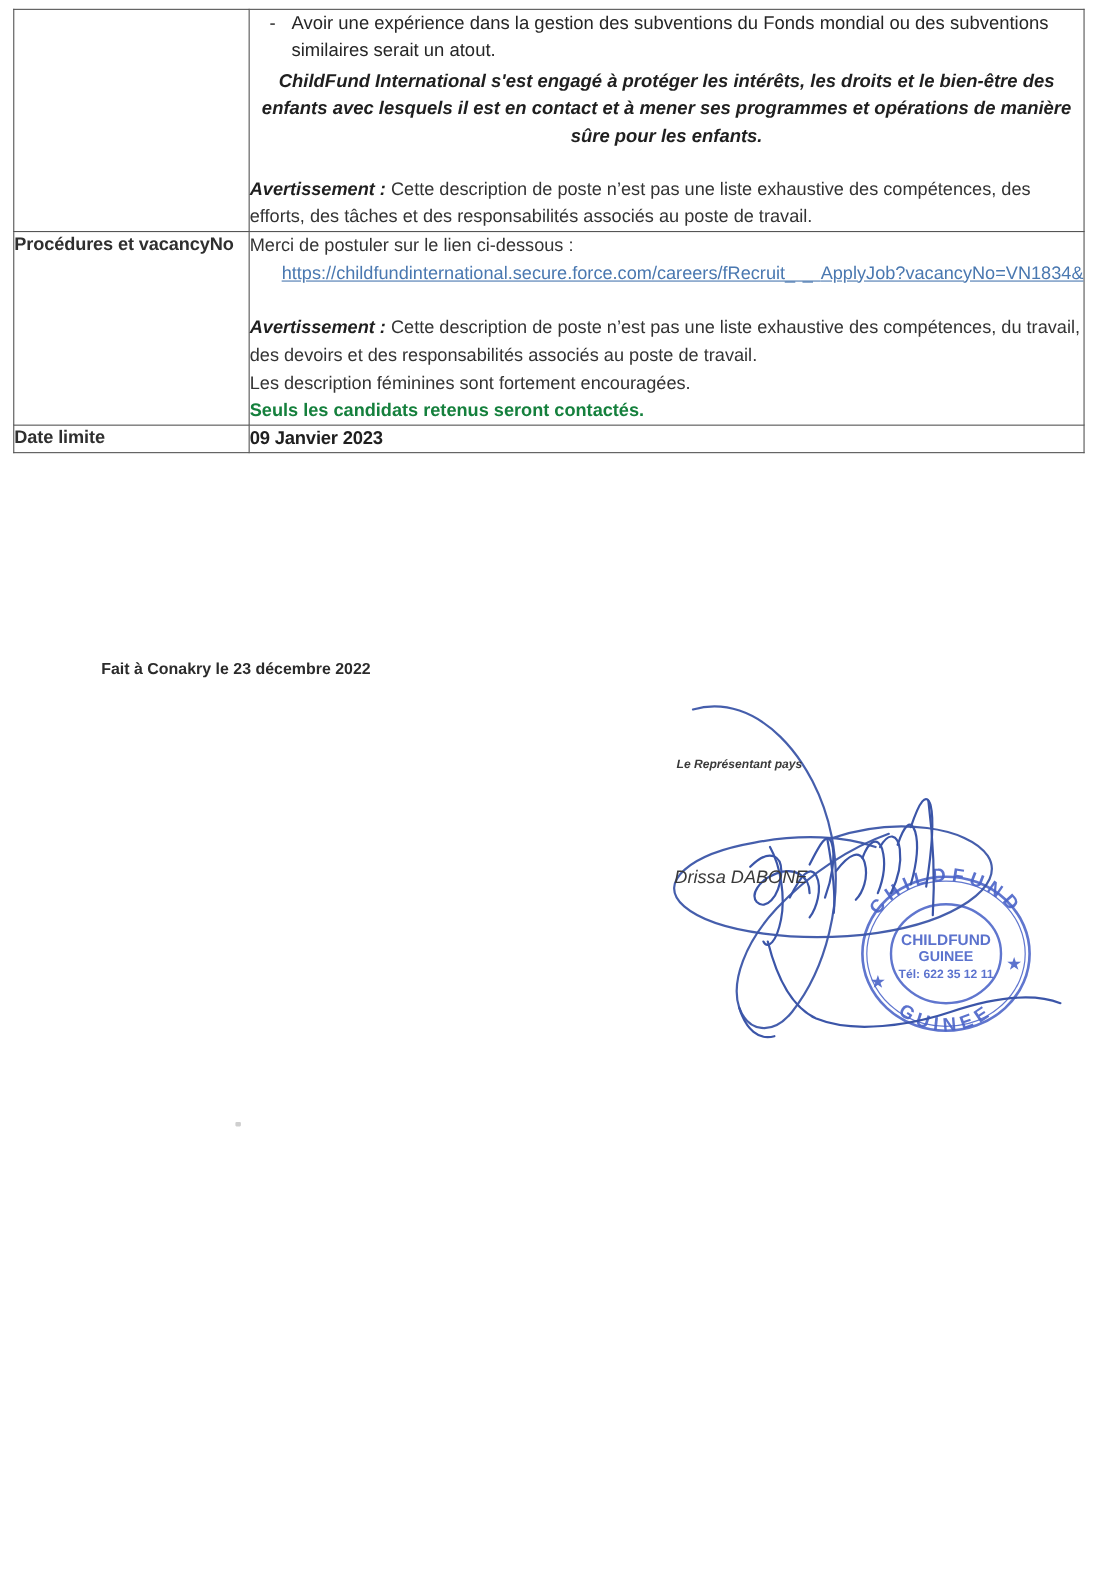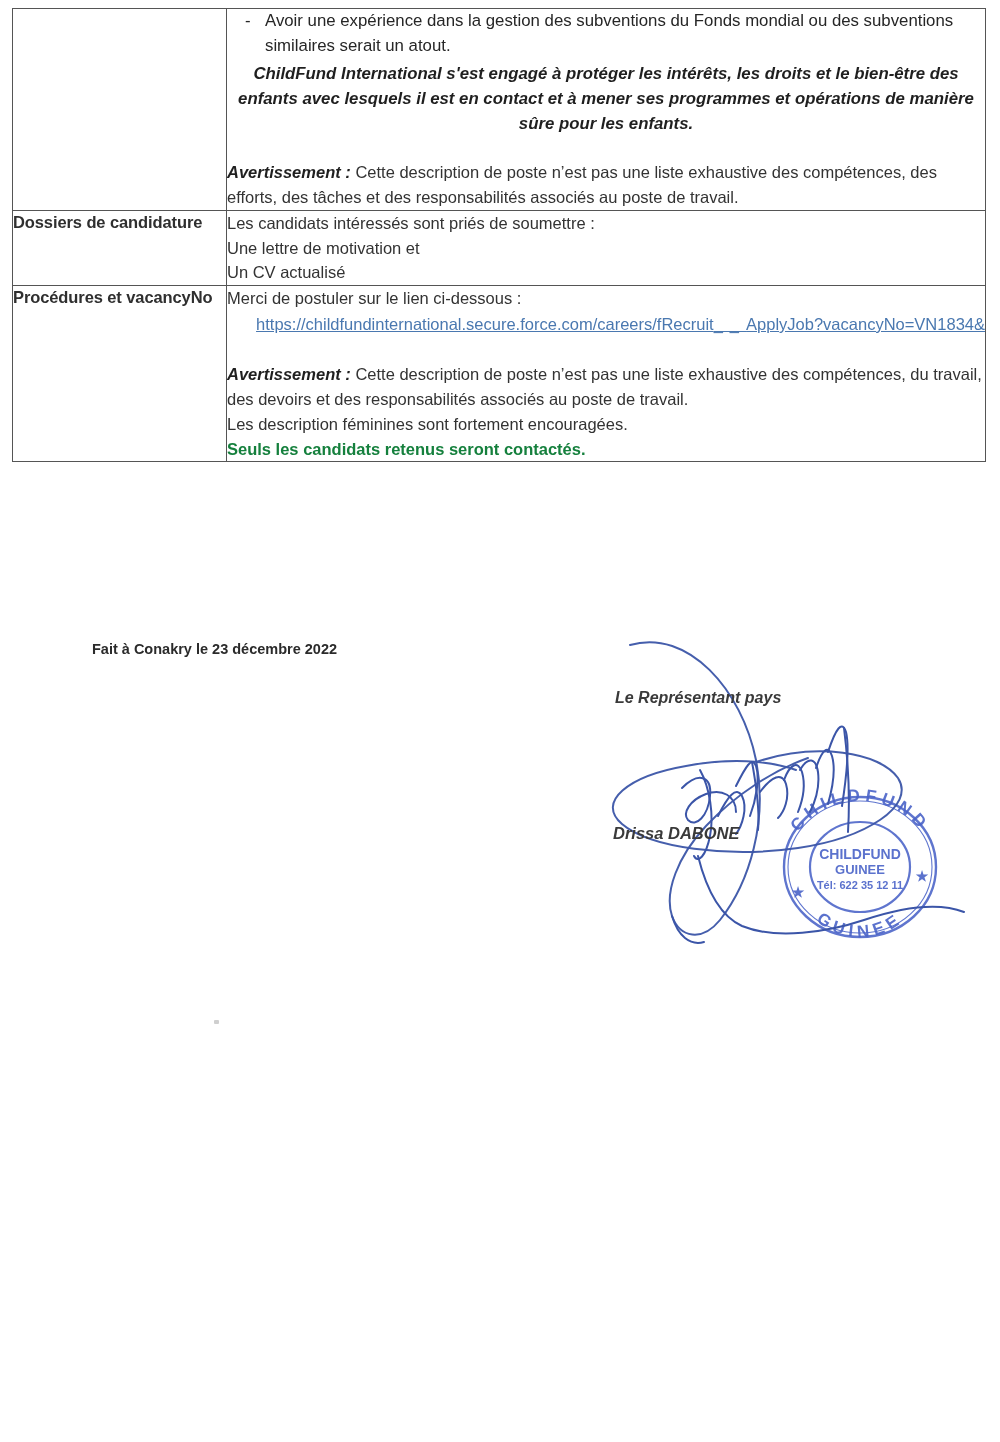--- a/index.html
+++ b/index.html
@@ -120,41 +120,40 @@
   }
 
   
   .place-date {
     position: absolute;
     left: 92px;
     top: 601px;
     font-size: 14.5px;
     font-weight: bold;
     color: #2b2b2b;
-    margin-top: 40px;
   }
 
   .sig-title {
     position: absolute;
     left: 615px;
     top: 689px;
-    font-size: 16px;
+    font-size: 11px;
     font-weight: bold;
     font-style: italic;
     color: #3a3a3a;
     z-index: 3;
     white-space: nowrap;
     text-align: center;
   }
   .sig-name {
     position: absolute;
     left: 613px;
-    top: 824px;
-    font-size: 16.5px;
-    font-weight: bold;
+    top: 789px;
+    font-size: 16.5px;
+    font-weight: normal;
     font-style: italic;
     color: #3a3a3a;
     z-index: 3;
     white-space: nowrap;
   }
 
   .signature-svg {
     position: absolute;
     left: 560px;
     top: 620px;
@@ -196,42 +195,40 @@
             <span class="bullet-mark">-</span>
             <span class="bullet-text">Avoir une expérience dans la gestion des subventions du Fonds mondial ou des subventions similaires serait un atout.</span>
           </div>
           <div class="bold-italic">ChildFund International s'est engagé à protéger les intérêts, les droits et le bien-être des enfants avec lesquels il est en contact et à mener ses programmes et opérations de manière sûre pour les enfants.</div>
           <div class="warn-block">
             <span class="lead">Avertissement :</span><span> Cette description de poste n’est pas une liste exhaustive des compétences, des efforts, des tâches et des responsabilités associés au poste de travail.</span>
           </div>
         </td>
       </tr>
 
-      <tr>
-        <td class="col-label label-cell">Dossiers de candidature</td>
-        <td class="col-body body-cell">
-          <div class="plain-line">Les candidats intéressés sont priés de soumettre :</div>
-          <div class="plain-line">Une lettre de motivation et</div>
-          <div class="plain-line">Un CV actualisé</div>
-        </td>
-      </tr>
 
       <tr>
         <td class="col-label label-cell">Procédures et vacancyNo</td>
         <td class="col-body body-cell">
           <div class="plain-line">Merci de postuler sur le lien ci-dessous :</div>
           <a class="apply-link"><span>https://childfundinternational.secure.force.com/careers/fRecruit</span><span class="gap">__</span><span>ApplyJob?vacancyNo=VN1834&amp;</span></a>
           <div class="warn-block">
             <span class="lead">Avertissement :</span><span> Cette description de poste n’est pas une liste exhaustive des compétences, du travail, des devoirs et des responsabilités associés au poste de travail.</span>
           </div>
           <div class="plain-line">Les description féminines sont fortement encouragées.</div>
           <div class="strong-line">Seuls les candidats retenus seront contactés.</div>
         </td>
       </tr>
 
+      <tr>
+        <td class="col-label label-cell">Date limite</td>
+        <td class="col-body body-cell">
+          <div class="date-value">09 Janvier 2023</div>
+        </td>
+      </tr>
     </tbody>
   </table>
 
   <div class="place-date">Fait à Conakry le 23 décembre 2022</div>
 
   <svg class="signature-svg" viewBox="0 0 420 330">
     <g fill="none" stroke="#3b55a8" stroke-width="2" stroke-linecap="round" stroke-linejoin="round">
 
       <path d="M70,25 C128,8 182,70 196,140 C208,200 190,262 160,300
                C142,322 120,318 112,296 C104,272 118,236 146,206

